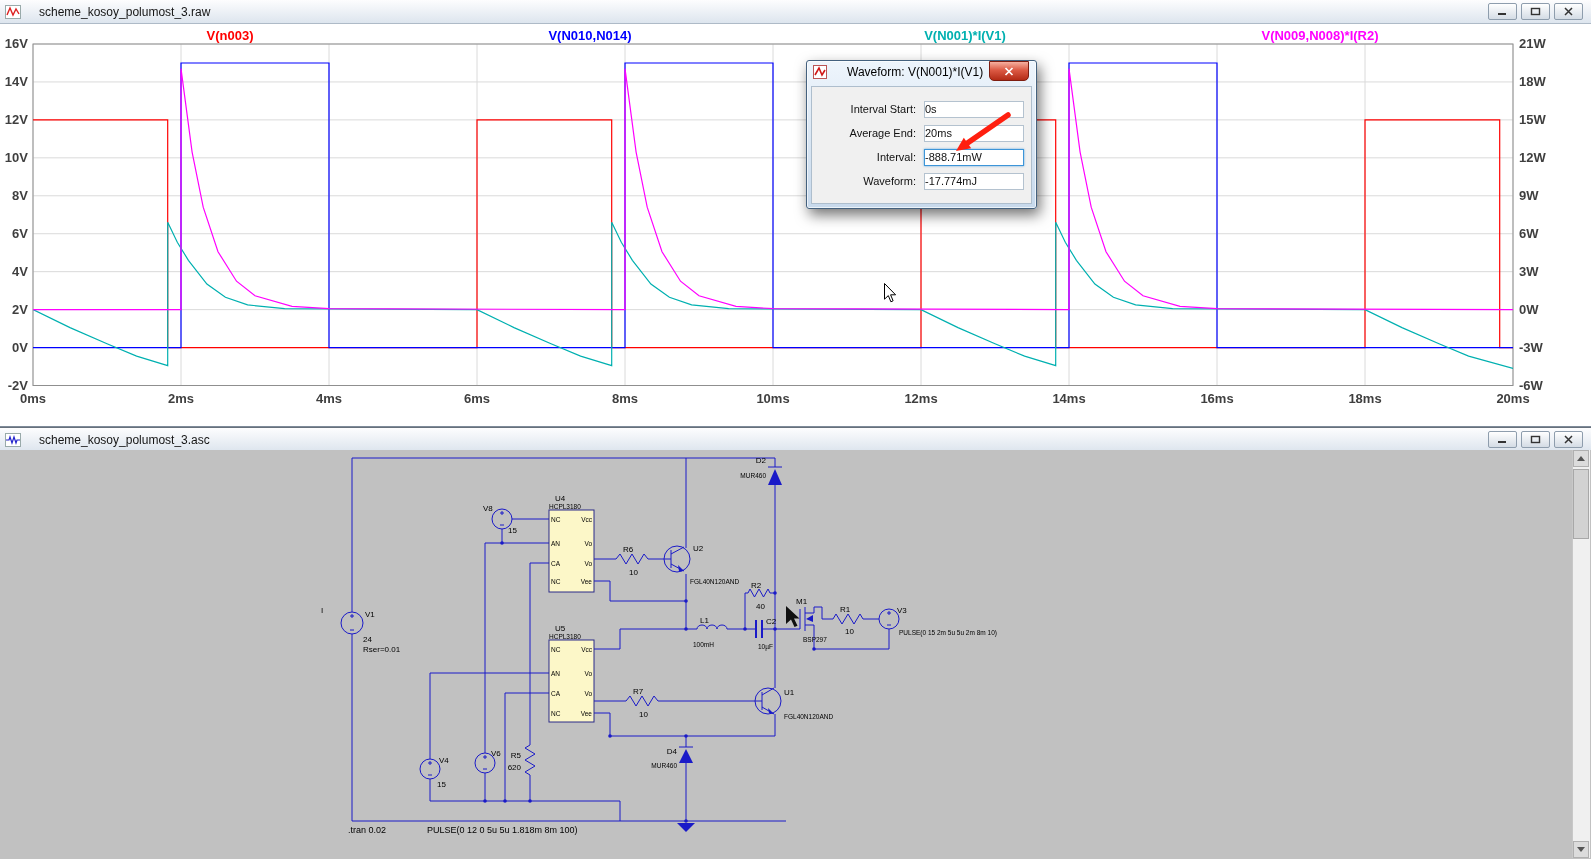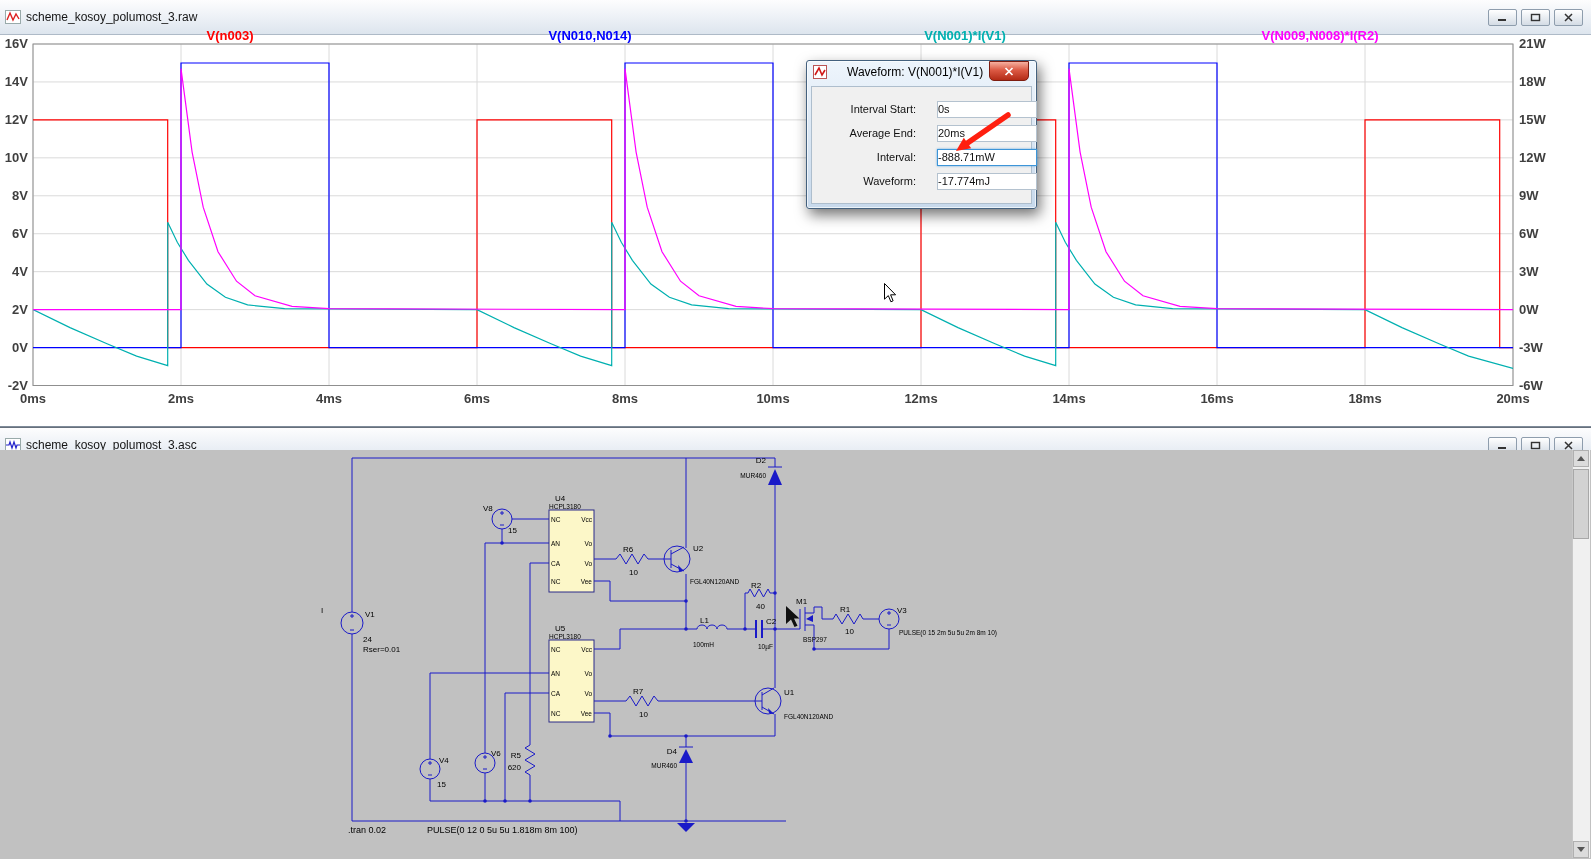--- a/index.html
+++ b/index.html
@@ -1,21 +1,21 @@
 <!DOCTYPE html>
 <html><head>
 <meta charset="utf-8">
 <style>
   html,body{margin:0;padding:0;background:#9aa0a8;font-family:"Liberation Sans",sans-serif;}
   .stage{position:relative;width:1591px;height:859px;background:#d4d0c8;overflow:hidden;}
 
   
   .win{position:absolute;left:0;width:1591px;background:#ffffff;box-sizing:border-box;}
-  .titlebar{height:35px;background:linear-gradient(#fdfdfe,#dde5ee);border-bottom:1px solid #aebac7;
-            display:flex;align-items:center;padding:0 5px;gap:5px;box-sizing:border-box;}
+  .titlebar{height:24px;background:linear-gradient(#fdfdfe,#dde5ee);border-bottom:1px solid #aebac7;
+            display:flex;align-items:center;padding:0 5px;gap:18px;box-sizing:border-box;}
   .tb-title{font-size:12px;color:#151515;white-space:nowrap;}
   .winbtns{margin-left:auto;display:flex;gap:4px;padding-right:3px;}
   .wbtn{width:27px;height:15px;border:1px solid #8e9dad;border-radius:2px;
         background:linear-gradient(#ffffff,#d4dce5);display:flex;align-items:center;justify-content:center;cursor:default;}
   .ticon{display:flex;align-items:center;}
 
   
   #plot-win{top:0;height:427px;border-bottom:1px solid #7f8b99;}
   #plot-svg{position:absolute;left:0;top:22px;width:1591px;height:405px;display:block;}
   .tick{font:700 13px "Liberation Sans",sans-serif;fill:#3f3f3f;}
@@ -45,21 +45,21 @@
           background:linear-gradient(#eef5fc,#c7d9ec);border:1px solid #44617e;border-radius:3px;
           box-shadow:3px 6px 14px rgba(0,0,0,.55), inset 0 0 0 1px rgba(255,255,255,.65);box-sizing:border-box;}
   .dlg-title{height:22px;display:flex;align-items:center;gap:20px;padding:0 6px;}
   .dlg-title-text{font-size:12px;color:#000;}
   .dlg-close{position:absolute;top:0;right:7px;width:38px;height:18px;border:1px solid #7e1d10;
              border-radius:0 0 5px 5px;background:linear-gradient(#f6b0a0,#dc5a44 45%,#b32b16);
              display:flex;align-items:center;justify-content:center;cursor:default;}
   .dlg-body{position:absolute;left:4px;right:4px;top:25px;bottom:4px;background:#f0f0f0;
             border:1px solid #aebecd;padding-top:10px;box-sizing:border-box;}
   .frow{display:flex;align-items:center;height:24px;}
-  .flabel{width:104px;text-align:right;font-size:11px;color:#111;padding-right:21px;flex:none;}
+  .flabel{width:104px;text-align:right;font-size:11px;color:#111;padding-right:8px;flex:none;}
   .fld{width:98px;height:15px;font:11px "Liberation Sans",sans-serif;border:1px solid #b4c2cf;
        background:#fff;padding:0 0;color:#111;}
   .fld.focus{border:1px solid #3d95d8;box-shadow:0 0 2px rgba(61,149,216,.8);}
 
   .annot{position:absolute;left:940px;top:105px;z-index:60;}
 </style>
 </head>
 <body>
 
 <div class="stage">

